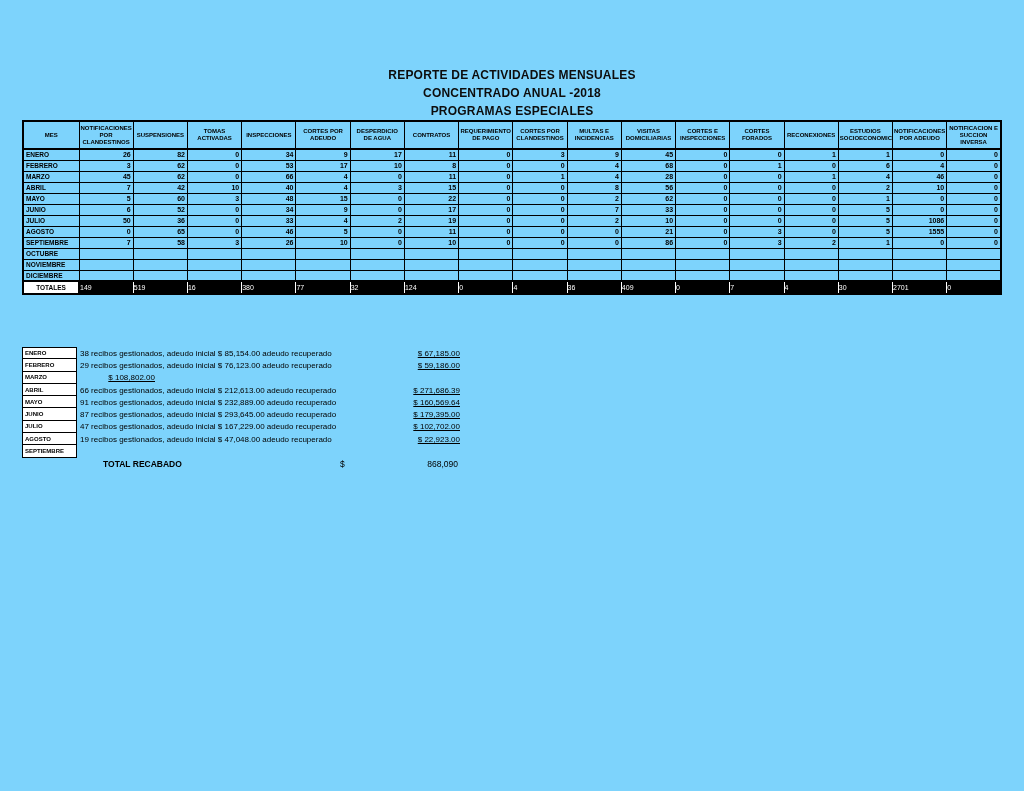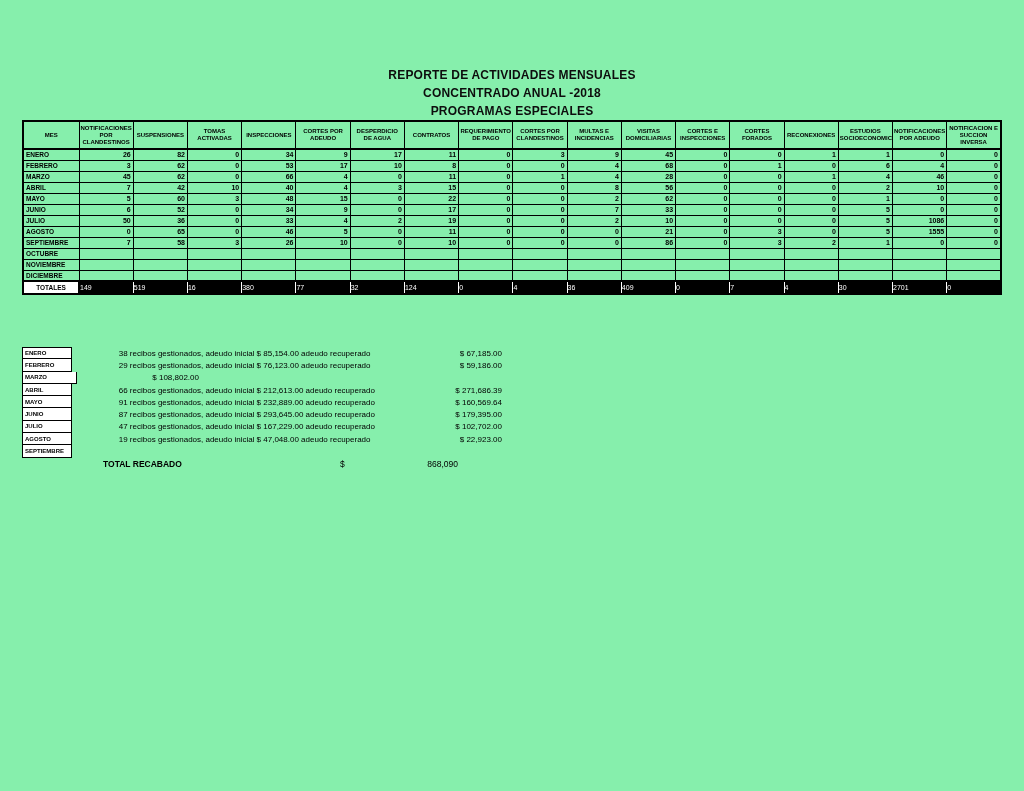--- a/index.html
+++ b/index.html
@@ -4,21 +4,21 @@
 <style>
   * { box-sizing: border-box; margin: 0; padding: 0; }
   html, body { background: #ffffff; }
   body {
     width: 1024px; height: 791px;
     font-family: "Liberation Sans", sans-serif;
     color: #000;
     position: relative;
     overflow: hidden;
   }
-  .page { position: relative; width: 1024px; height: 791px; background: #86efac; }
+  .page { position: relative; width: 1024px; height: 791px; background: #7dd3fc; }
 
   
   .titles {
     position: absolute; top: 66px; left: 22px; width: 980px;
     text-align: center; font-weight: bold; font-size: 12px; line-height: 18px;
     color: #0d0d0d; letter-spacing: 0.2px;
   }
 
   
   table.report-table {
@@ -48,35 +48,36 @@
   }
   .report-table tr.totals td {
     background: #000; color: #fff; height: 13px;
     border-top: 2px solid #000; border-bottom: 2px solid #000;
     border-right: 1px solid #fff; font-size: 7px;
   }
   .report-table tr.totals td:last-child { border-right: 2px solid #000; }
 
   
   .recaudacion { position: absolute; top: 347px; left: 22px; width: 480px; }
-  .rec-row { display: flex; align-items: stretch; height: 12.3px; gap: 44px; }
+  .rec-row { display: flex; align-items: stretch; height: 12.3px; }
   .rec-month {
     width: 55px; border: 1px solid #000; background: #fff;
     font-size: 6px; font-weight: bold; text-transform: uppercase;
     display: flex; align-items: center; padding: 0 2px;
   }
   .rec-row + .rec-row .rec-month { border-top: none; }
   .rec-text {
     width: 305px; font-size: 8px; padding-left: 3px;
     display: flex; align-items: center; white-space: nowrap;
   }
   .rec-amount {
     width: 78px; font-size: 8px;
     display: flex; align-items: center; justify-content: flex-end;
     white-space: nowrap;
+    text-decoration: underline;
   }
 
   .total-line { position: absolute; top: 459px; left: 22px; width: 460px; height: 14px; font-size: 8.5px; }
   .total-line .lbl { position: absolute; left: 73px; top: 0; font-weight: bold; margin-left: 8px; }
   .total-line .cur { position: absolute; left: 318px; top: 0; font-weight: normal; }
   .total-line .amt { position: absolute; left: 356px; top: 0; width: 80px; text-align: right; font-weight: normal; }
 </style>
 </head>
 <body>
 

